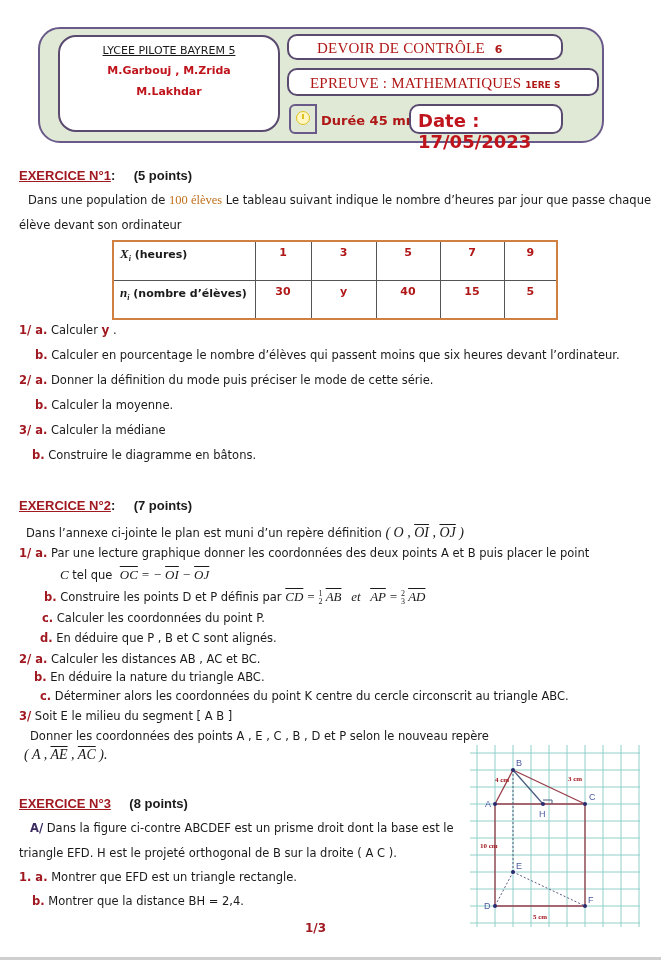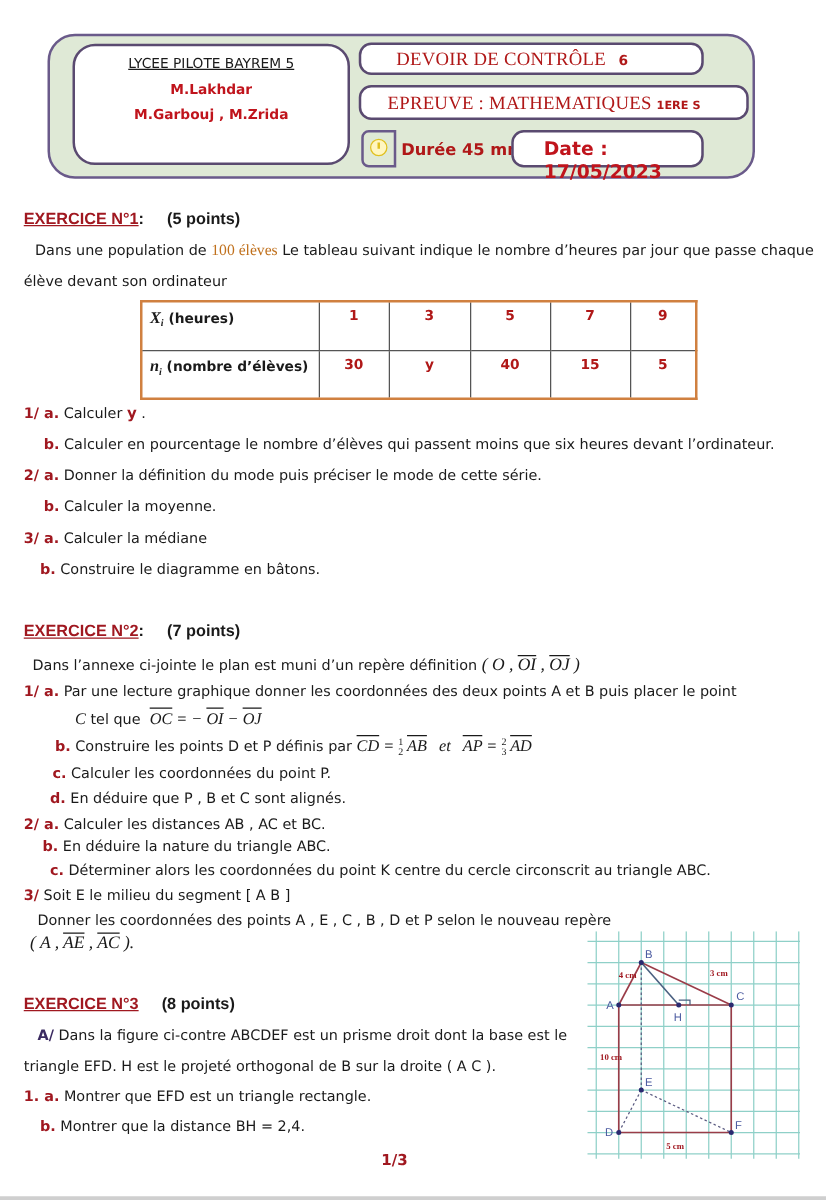--- a/index.html
+++ b/index.html
@@ -21,22 +21,22 @@
   .teacher-line { font-size: 11px; font-weight: bold; color: #c0141c; }
   .hbox {
     border: 2px solid #5a4a70; border-radius: 10px; background: #ffffff; box-sizing: border-box;
     font-family: "Liberation Serif", serif; color: #b01818;
   }
   .hbox-title { font-size: 15px; letter-spacing: 0.2px; }
   .small-red { font-family: "DejaVu Sans", sans-serif; font-size: 9px; font-weight: bold; color: #b01818; }
   .date-box {
     left: 409px; top: 104px; width: 154px; height: 30px;
     border: 2px solid #5a4a70; border-radius: 10px; background: #ffffff; box-sizing: border-box;
-    font-family: "DejaVu Sans", sans-serif; font-weight: bold; font-size: 15px; color: #c0141c;
-    padding: 4px 0 0 24px;
+    font-family: "DejaVu Sans", sans-serif; font-weight: bold; font-size: 18px; color: #c0141c;
+    padding: 4px 0 0 7px;
   }
   .clock {
     left: 296px; top: 111px; width: 14px; height: 14px; border: 1.5px solid #e0c020; border-radius: 50%;
     background: #fff6c0; box-sizing: border-box;
   }
   .clock::after { content: ""; position: absolute; left: 5px; top: 2px; width: 1.5px; height: 5px; background: #e0c020; }
   .clock-frame {
     left: 289px; top: 104px; width: 28px; height: 30px; border: 2px solid #6a5a8a; border-radius: 6px 0 0 6px; box-sizing: border-box;
   }
   .ex-title {
@@ -58,22 +58,22 @@
   .frac { display: inline-block; vertical-align: middle; text-align: center; font-size: 8px; line-height: 8px; font-style: normal; }
   .page-num { left: 305px; top: 921px; font-family: "DejaVu Sans", sans-serif; font-weight: bold; font-size: 12px; color: #a01820; }
   .bottom-line { left: 0; top: 957px; width: 661px; height: 3px; background: #cfcfcf; }
 </style>
 </head>
 <body>
 
 <div class="abs header-outer"></div>
 <div class="abs school-box">
   <div style="margin-top:7px" class="school-line">LYCEE PILOTE BAYREM 5</div>
+  <div style="margin-top:7px" class="teacher-line">M.Garbouj , M.Zrida</div>
   <div style="margin-top:8px" class="teacher-line">M.Lakhdar</div>
-  <div style="margin-top:7px" class="teacher-line">M.Garbouj , M.Zrida</div>
 </div>
 <div class="abs hbox" style="left:287px; top:34px; width:276px; height:26px; padding:3px 0 0 28px;">
   <span class="hbox-title">DEVOIR DE CONTRÔLE</span>
   <span class="small-red" style="font-size:11px; margin-left:6px;">6</span>
 </div>
 <div class="abs hbox" style="left:287px; top:68px; width:312px; height:28px; padding:4px 0 0 21px;">
   <span class="hbox-title">EPREUVE : MATHEMATIQUES</span>
   <span class="small-red">1ERE S</span>
 </div>
 <div class="abs clock-frame"></div>

